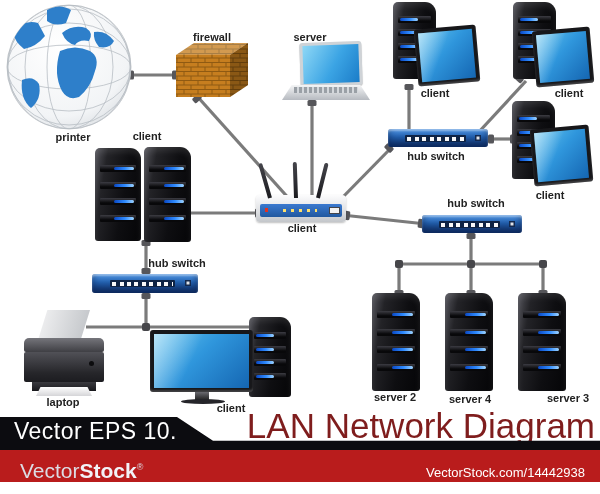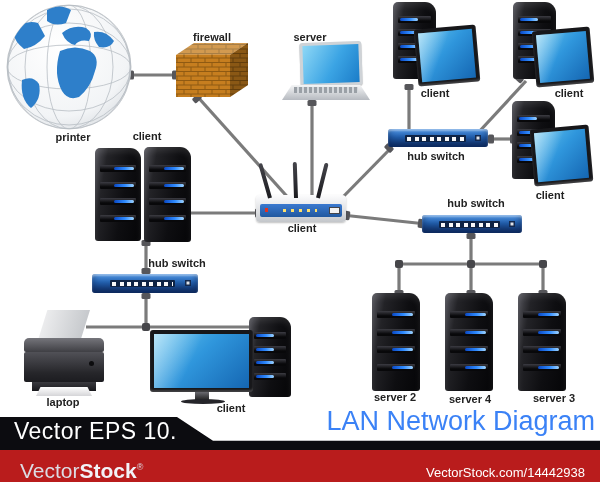--- a/index.html
+++ b/index.html
@@ -73,21 +73,21 @@
       background:linear-gradient(#515157,#26262a 70%,#1c1c20);}
   .p-btn{right:10px;top:9px;width:5px;height:5px;border-radius:50%;background:#0c0c0e;}
   .p-out{left:10px;top:72px;width:64px;height:9px;background:linear-gradient(#3a3a3f,#18181c);}
   .p-sheet{left:14px;top:77px;width:56px;height:9px;clip-path:polygon(8% 0,92% 0,100% 100%,0 100%);
       background:linear-gradient(#ffffff,#d5d5d8);}
   
   .banner{position:absolute;left:0;top:417px;width:600px;height:33px;background:#0c0c10;z-index:4;
       clip-path:polygon(0 0,29.5% 0,35.5% 72%,100% 72%,100% 100%,0 100%);}
   .banner-text{position:absolute;left:14px;top:418px;z-index:5;color:#fff;font-size:23px;
       letter-spacing:.5px;}
-  .title{position:absolute;right:5px;top:406px;z-index:3;font-size:27px;color:#3b82f6;}
+  .title{position:absolute;right:5px;top:406px;z-index:3;font-size:35px;color:#7f1d1d;}
   .footer{position:absolute;left:0;top:450px;width:600px;height:32px;background:#b91c1c;z-index:5;}
   .brand{position:absolute;left:20px;top:9px;font-size:21px;color:#dcdce4;}
   .brand b{color:#f2f2f7;}
   .brand sup{font-size:9px;}
   .wm{position:absolute;right:15px;top:15px;font-size:13px;color:#fff;}
 </style>
 </head>
 <body>
 
 <div id="canvas">
@@ -306,21 +306,21 @@
   <span class="lbl" style="left:436px;top:150px">hub switch</span>
   <span class="lbl" style="left:476px;top:197px">hub switch</span>
   <span class="lbl" style="left:177px;top:257px">hub switch</span>
   <span class="lbl" style="left:435px;top:87px">client</span>
   <span class="lbl" style="left:569px;top:87px">client</span>
   <span class="lbl" style="left:550px;top:189px">client</span>
   <span class="lbl" style="left:63px;top:396px">laptop</span>
   <span class="lbl" style="left:231px;top:402px">client</span>
   <span class="lbl" style="left:395px;top:391px">server 2</span>
   <span class="lbl" style="left:470px;top:393px">server 4</span>
-  <span class="lbl" style="left:554px;top:392px">server 3</span>
+  <span class="lbl" style="left:568px;top:392px">server 3</span>
 
   <div class="title">LAN Network Diagram</div>
   <div class="banner"></div>
   <div class="banner-text">Vector EPS 10.</div>
 
   <div class="footer">
     <div class="brand">
       <span>Vector</span><b>Stock</b><sup>®</sup>
     </div>
     <div class="wm">VectorStock.com/14442938</div>

